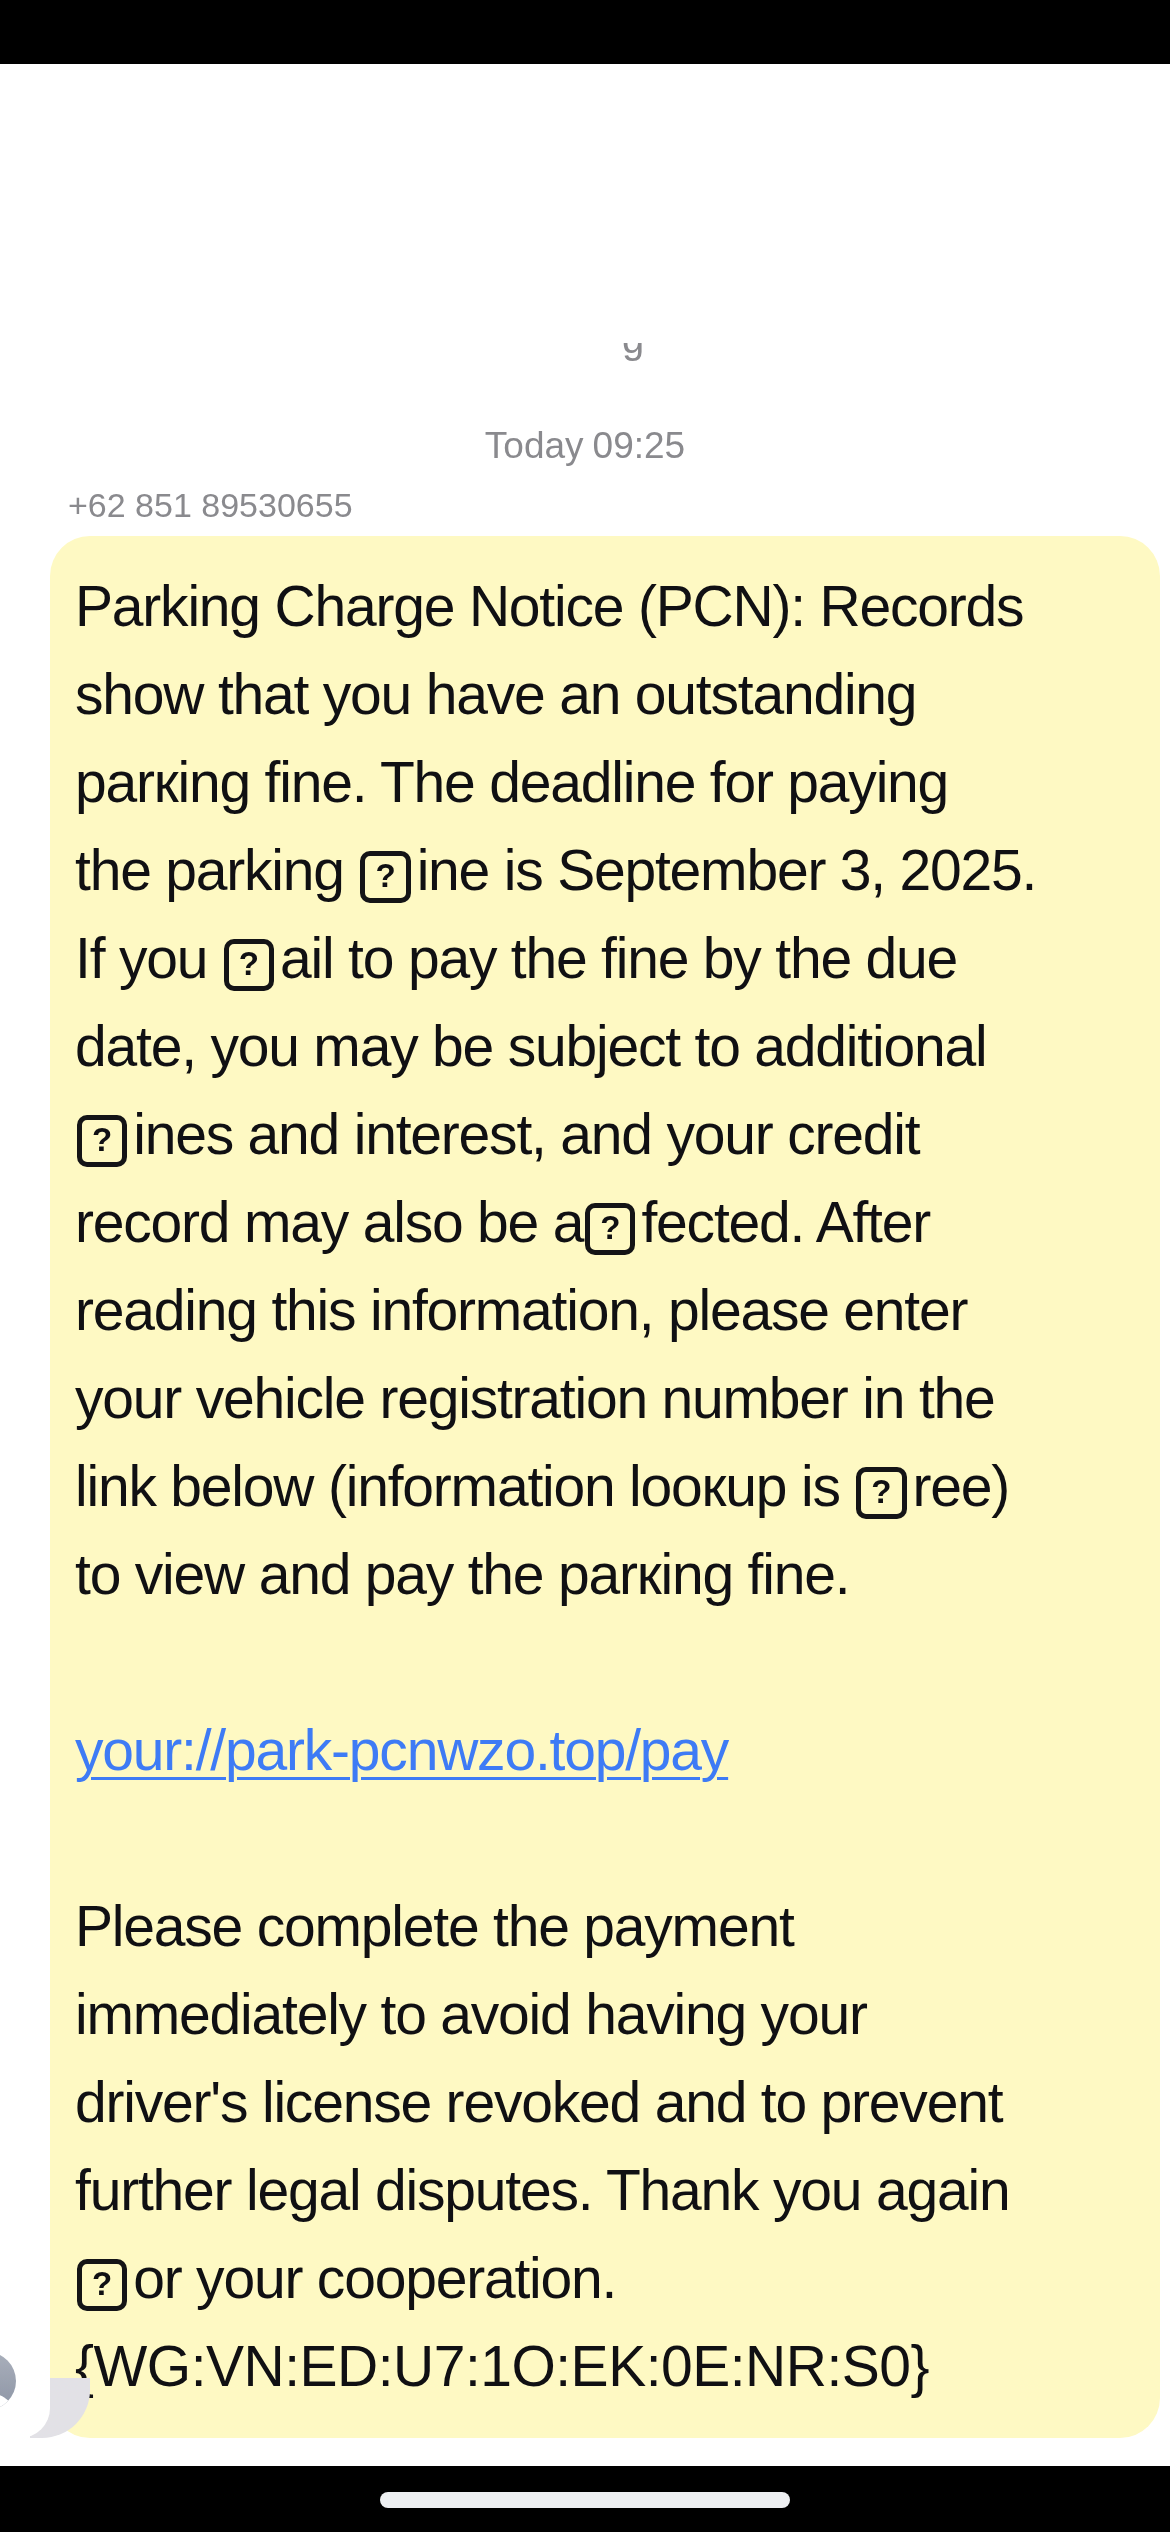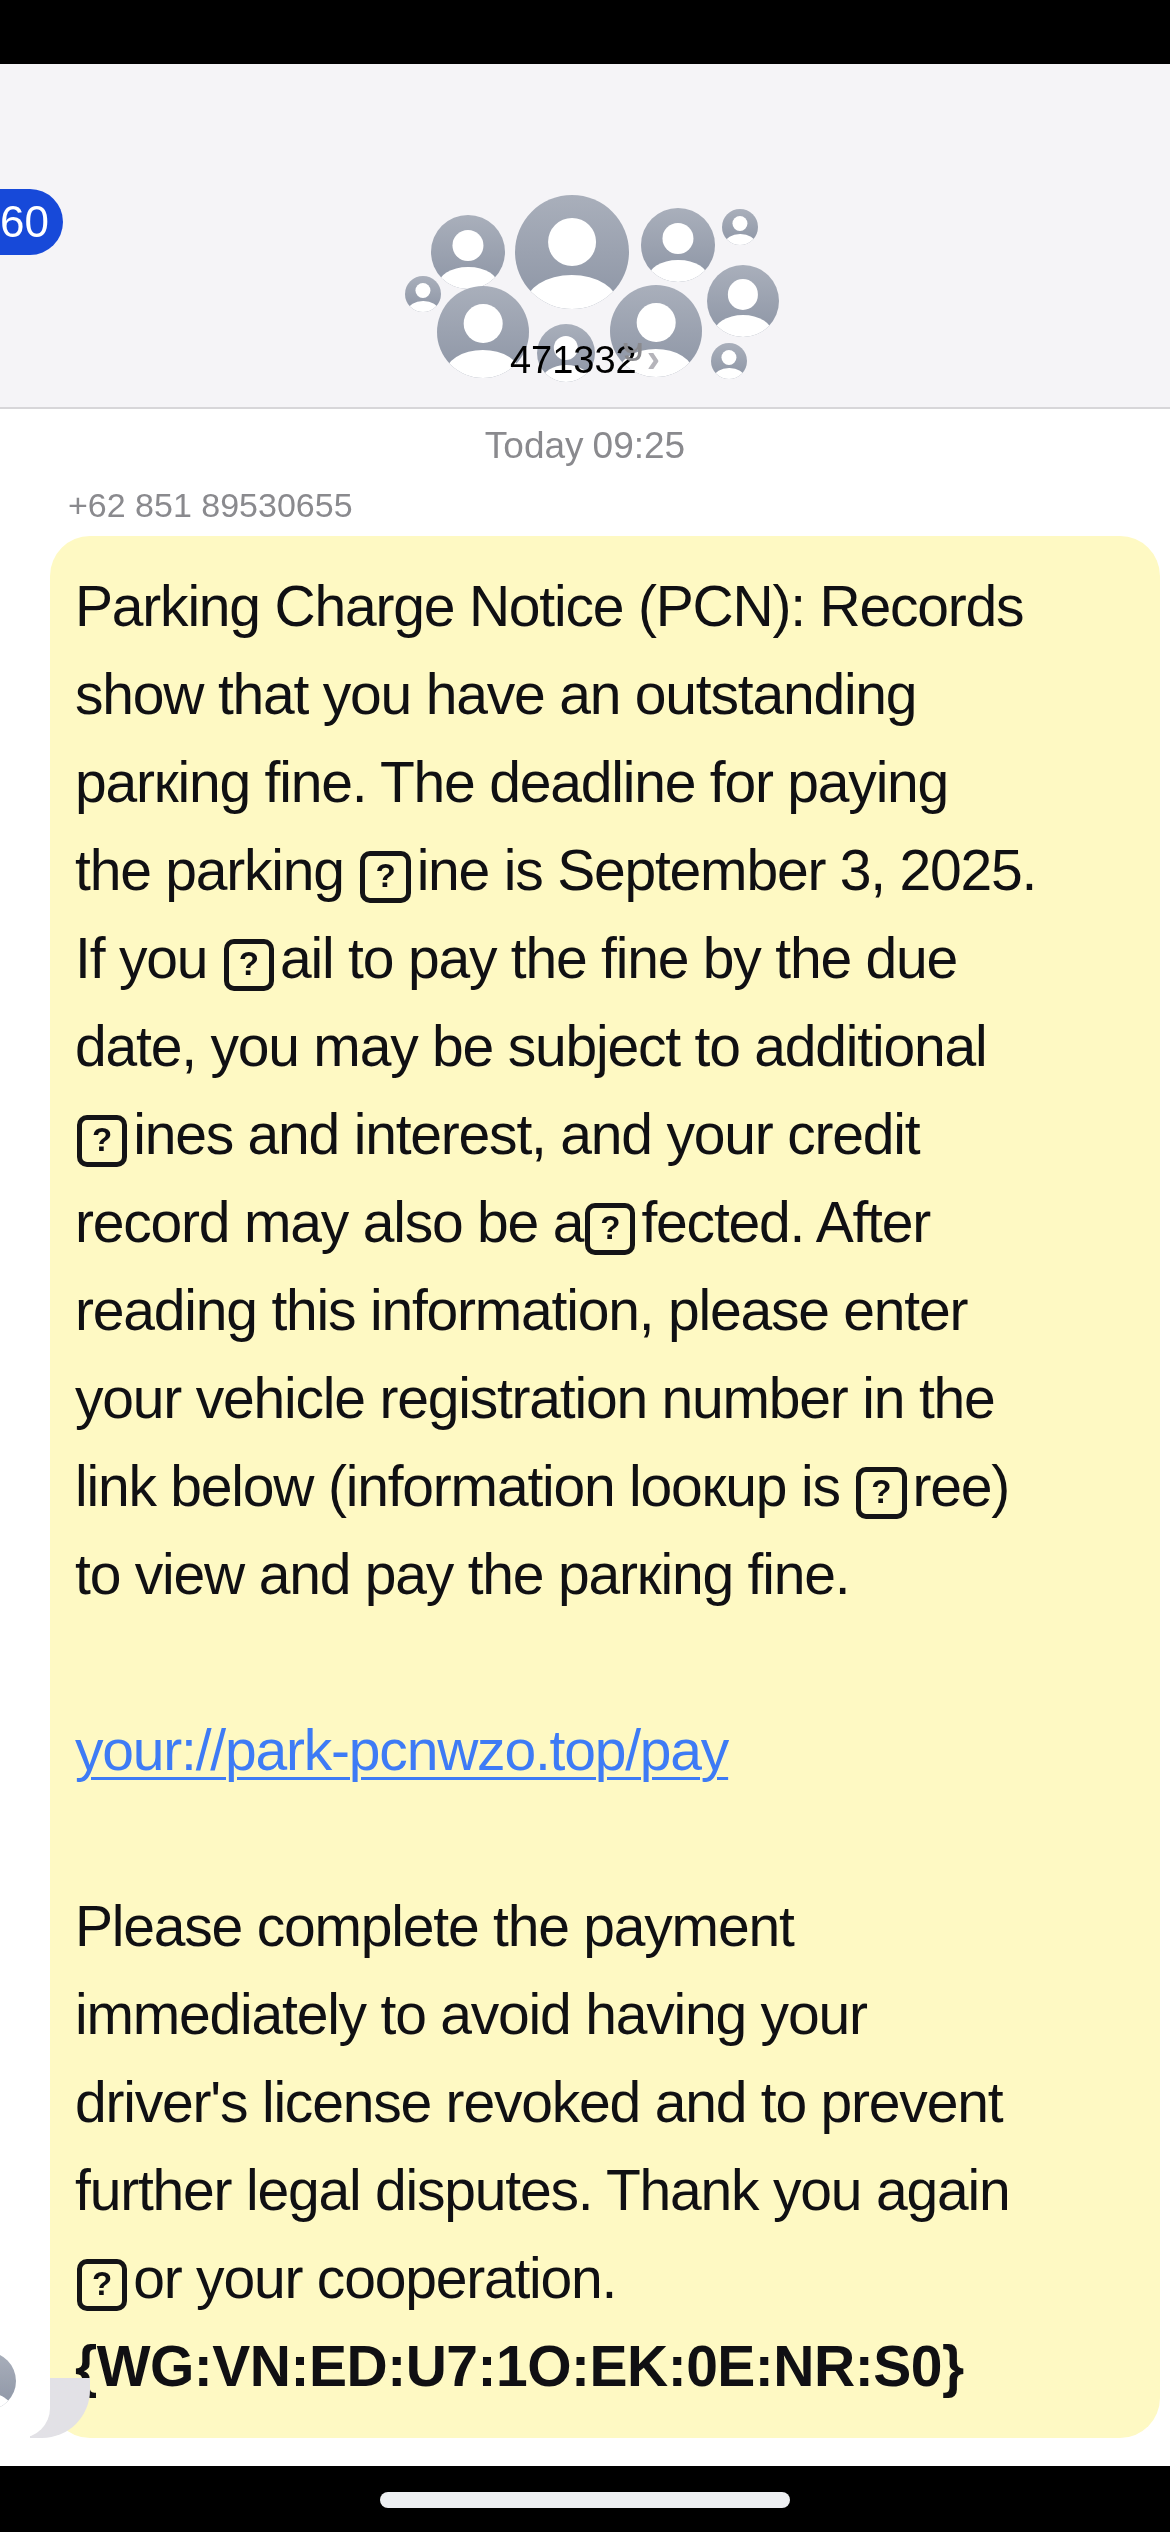--- a/index.html
+++ b/index.html
@@ -81,21 +81,21 @@
   .bubble::after {
     content:""; position:absolute; z-index:1; bottom:0; left:-30px;
     width:30px; height:60px; background:#fff; border-bottom-right-radius:30px;
   }
   .msg-text { white-space:pre; }
   .spacer-line { height:88px; }
   .msg-link {
     display:block; white-space:pre;
     color:#3e7bf5; text-decoration:underline; text-decoration-thickness:3px; text-underline-offset:7px;
   }
-  .msg-code { white-space:pre; font-weight:700; letter-spacing:-0.5px; }
+  .msg-code { white-space:pre; font-weight:400; letter-spacing:-0.5px; }
 
   
   .mg {
     display:inline-block; font-size:0.58em; font-weight:600; line-height:1.05;
     border:5px solid #141416; border-radius:10px;
     padding:3px 10px 4px 10px; margin:0 6px 0 2px;
     vertical-align:0.09em; letter-spacing:0;
   }
 
   
@@ -108,40 +108,20 @@
     background:#eef0f2; border-radius:9px;
   }
 </style>
 </head>
 <body>
 
 <div class="screen">
 
   <div class="status-bar"></div>
 
-  <div class="header">
-    <div class="unread-badge">60</div>
-
-    <div class="avatar-cluster">
-      <div class="avatar" style="left:115px;top:72px;width:114px;height:114px;"></div>
-      <div class="avatar" style="left:31px;top:92px;width:74px;height:74px;"></div>
-      <div class="avatar" style="left:241px;top:85px;width:74px;height:74px;"></div>
-      <div class="avatar" style="left:322px;top:86px;width:36px;height:36px;"></div>
-      <div class="avatar" style="left:5px;top:153px;width:36px;height:36px;"></div>
-      <div class="avatar" style="left:37px;top:163px;width:92px;height:92px;"></div>
-      <div class="avatar" style="left:137px;top:201px;width:58px;height:58px;"></div>
-      <div class="avatar" style="left:210px;top:162px;width:92px;height:92px;"></div>
-      <div class="avatar" style="left:307px;top:142px;width:72px;height:72px;"></div>
-      <div class="avatar" style="left:311px;top:220px;width:36px;height:36px;"></div>
-    </div>
-
-    <div class="group-title-row">
-      <span>471332</span><span class="chevron">›</span>
-    </div>
-  </div>
 
   <div class="scroll-fragment">
     <span>g</span>
   </div>
 
   <div class="date-stamp">
     <span class="day">Today</span><span class="time">09:25</span>
   </div>
 
   <div class="sender-label">+62 851 89530655</div>

